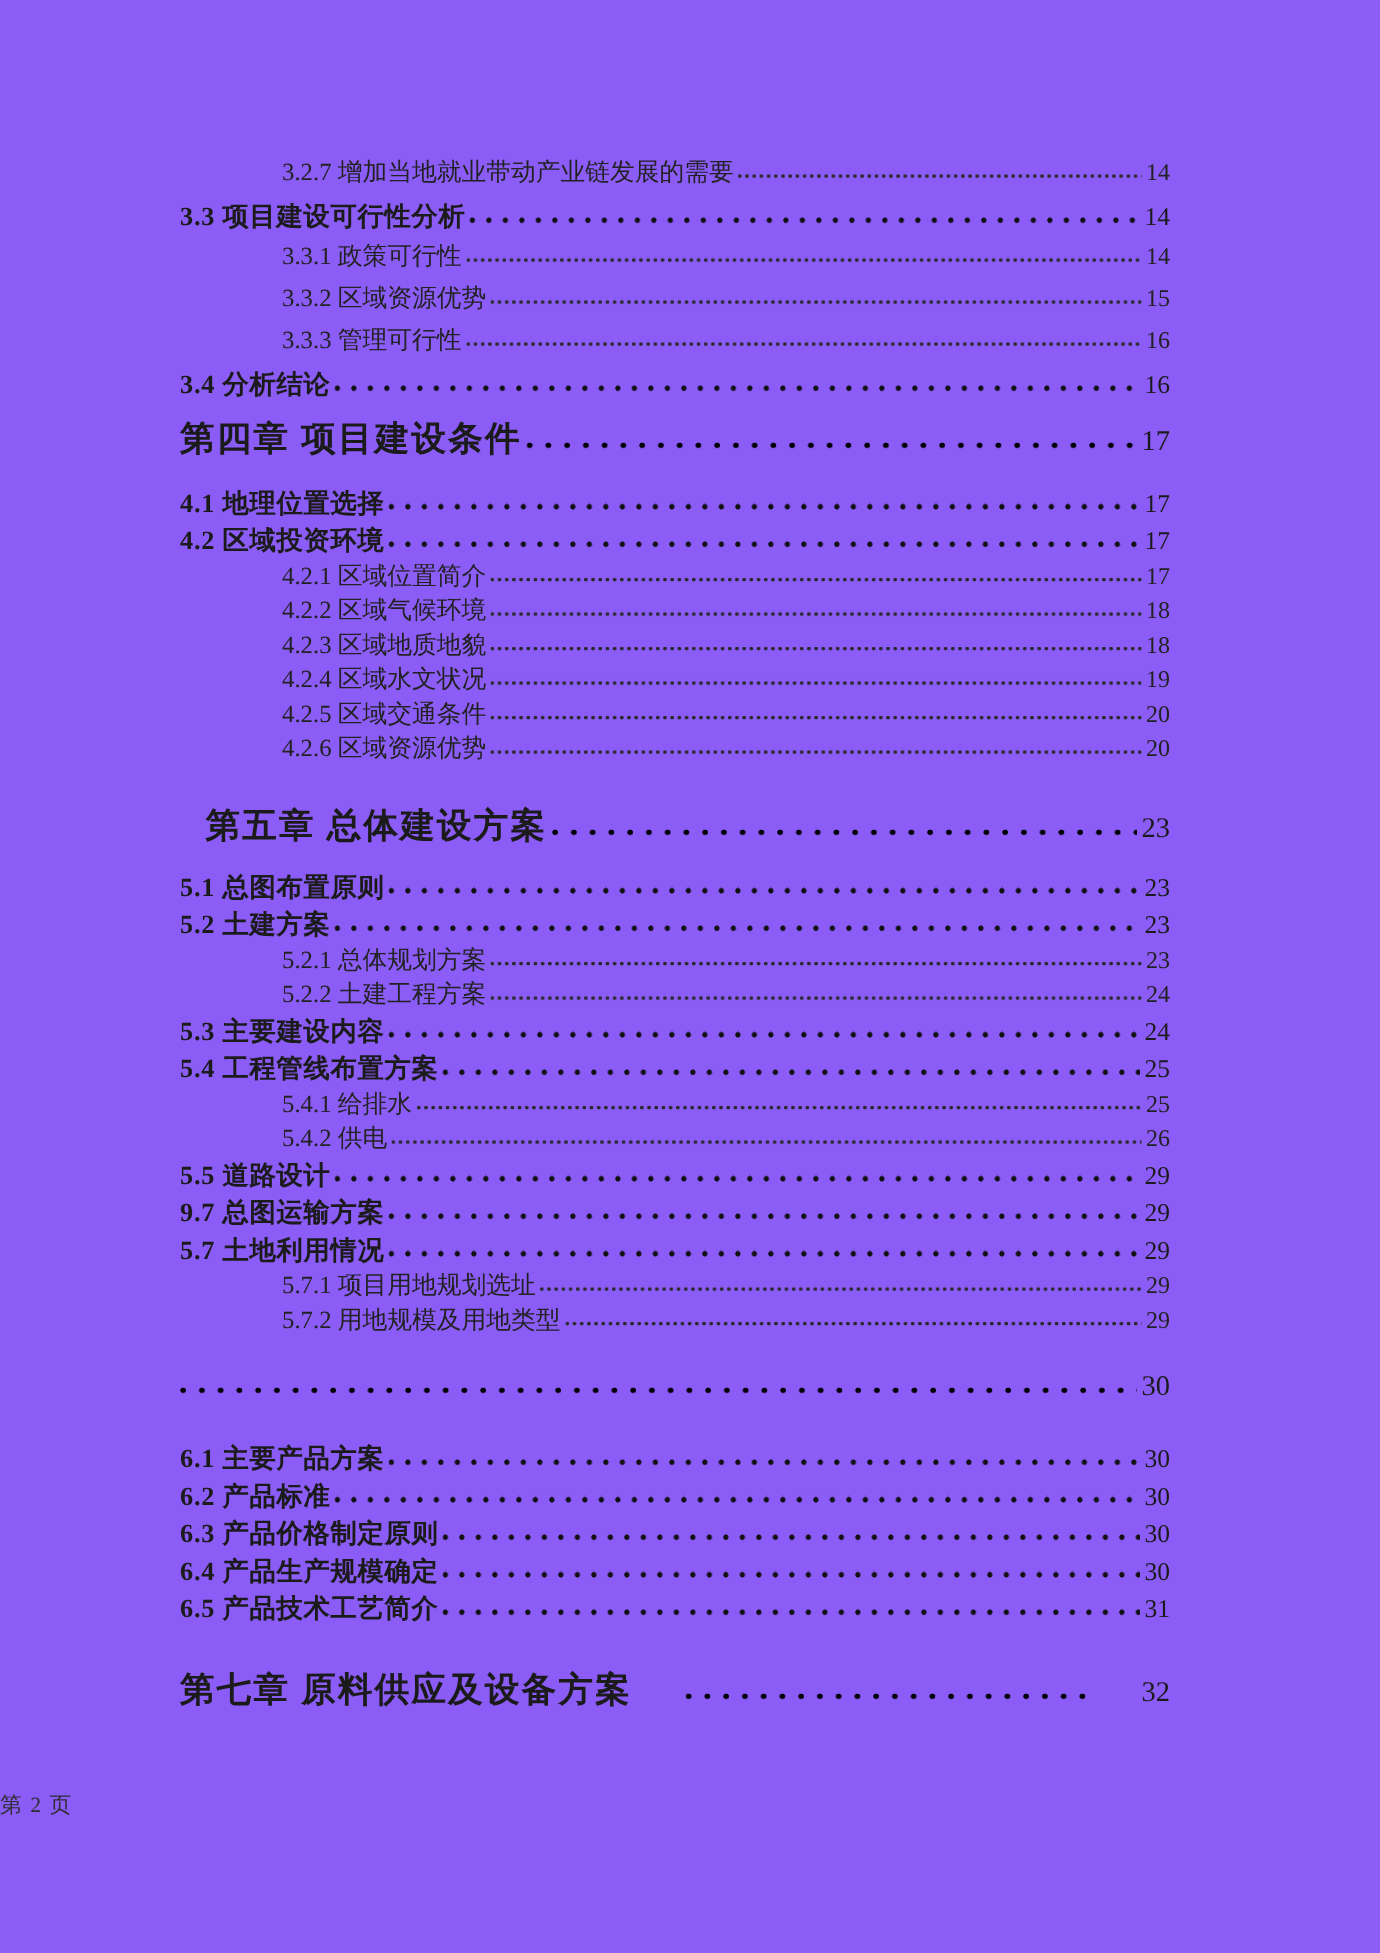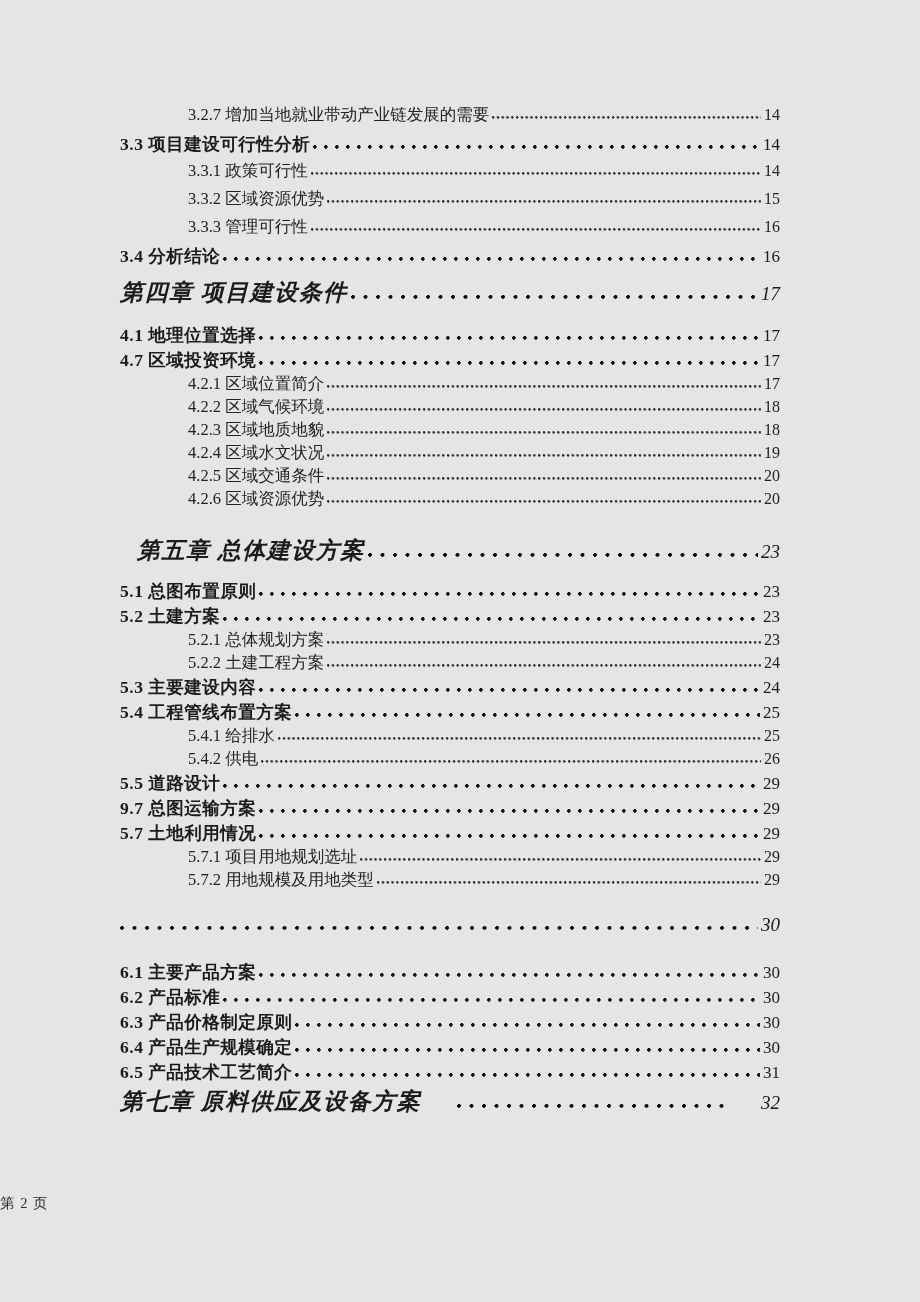--- a/index.html
+++ b/index.html
@@ -1,21 +1,21 @@
 <!DOCTYPE html>
 <html><head>
 <meta charset="utf-8">
 <style>
   html,body{margin:0;padding:0;}
   body{
     width:920px;height:1302px;background:#ffffff;
     font-family:"Liberation Serif","DejaVu Serif",serif;
     color:#1b1b1b;overflow:hidden;
   }
-  .doc-page{position:relative;width:920px;height:1302px;background:#e5e5e5;}
+  .doc-page{position:relative;width:920px;height:1302px;background:#8b5cf6;}
   .toc{position:absolute;left:120px;top:104px;width:660px;}
   .toc-section{width:100%;}
   .row{display:flex;align-items:baseline;white-space:nowrap;}
   .label{flex:0 0 auto;padding-right:3px;}
   .pagenum{flex:0 0 auto;padding-left:3px;}
   .leader{
     flex:1 1 auto;min-width:8px;height:4px;align-self:baseline;
     background-repeat:repeat-x;background-position:left bottom;
     transform:translateY(-1px);
   }
@@ -27,32 +27,32 @@
   }
   .lvl3 .pagenum{font-size:16px;}
   
   .lvl2{height:25px;font-size:17.5px;font-weight:bold;letter-spacing:.5px;}
   .lvl2 .leader{
     background-image:radial-gradient(circle at 1.9px 2.6px,#111 1.5px,rgba(0,0,0,0) 1.95px);
     background-size:11px 4.6px;height:4.6px;
   }
   .lvl2 .pagenum{font-weight:normal;font-size:17px;letter-spacing:0;}
   
-  .chapter{height:36px;font-size:23px;font-weight:bold;letter-spacing:1.5px;font-style:italic;}
+  .chapter{height:36px;font-size:23px;font-weight:bold;letter-spacing:1.5px;}
   .chapter .leader{
     background-image:radial-gradient(circle at 2.1px 3px,#000 1.7px,rgba(0,0,0,0) 2.1px);
     background-size:12.5px 5.2px;height:5.2px;
   }
   .chapter .pagenum{font-weight:normal;font-size:19px;letter-spacing:0;}
   
   .s0 .row{height:28px;}
   .s1 .chapter{margin-top:5px;margin-bottom:10px;height:36px;}
   .s2 .chapter{margin-top:24px;margin-bottom:8px;margin-left:17px;}
   .s3 .chapter{margin-top:22px;margin-bottom:10px;}
-  .s4 .chapter{margin-top:1px;gap:33px;}
+  .s4 .chapter{margin-top:26px;gap:33px;}
   .footer{
     position:absolute;left:0;right:0;top:1194px;text-align:left;
     font-size:14.5px;color:#2e2e2e;letter-spacing:1px;
   }
 </style>
 </head>
 <body>
 
 <div class="doc-page">
   <div class="toc">
@@ -93,21 +93,21 @@
           <span class="label">第四章 项目建设条件</span>
           <span class="leader"></span>
           <span class="pagenum">17</span>
         </div>
         <div class="row lvl2">
           <span class="label">4.1 地理位置选择</span>
           <span class="leader"></span>
           <span class="pagenum">17</span>
         </div>
         <div class="row lvl2">
-          <span class="label">4.7 区域投资环境</span>
+          <span class="label">4.2 区域投资环境</span>
           <span class="leader"></span>
           <span class="pagenum">17</span>
         </div>
         <div class="row lvl3">
           <span class="label">4.2.1 区域位置简介</span>
           <span class="leader"></span>
           <span class="pagenum">17</span>
         </div>
         <div class="row lvl3">
           <span class="label">4.2.2 区域气候环境</span>

